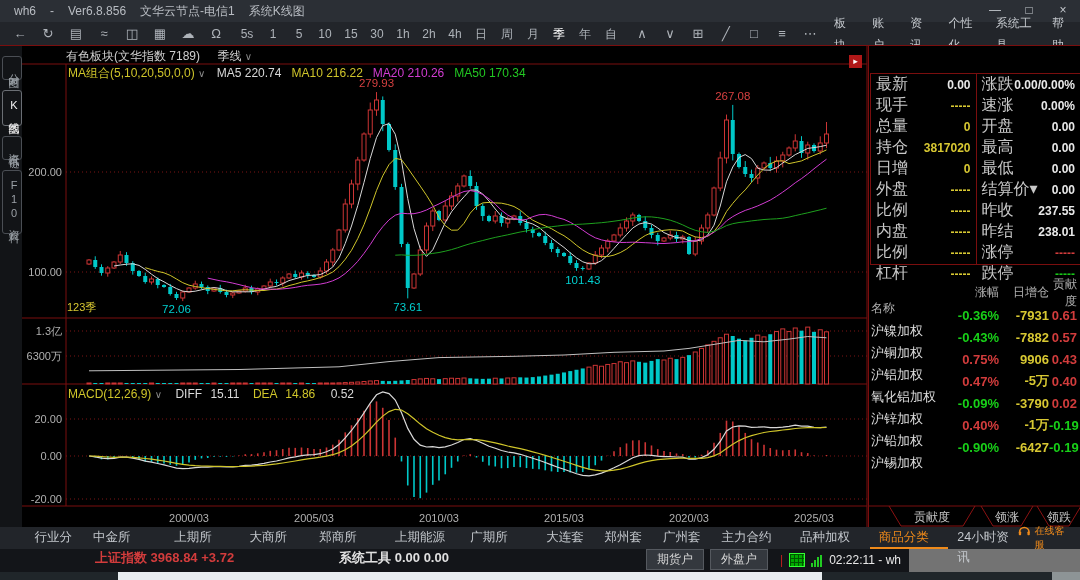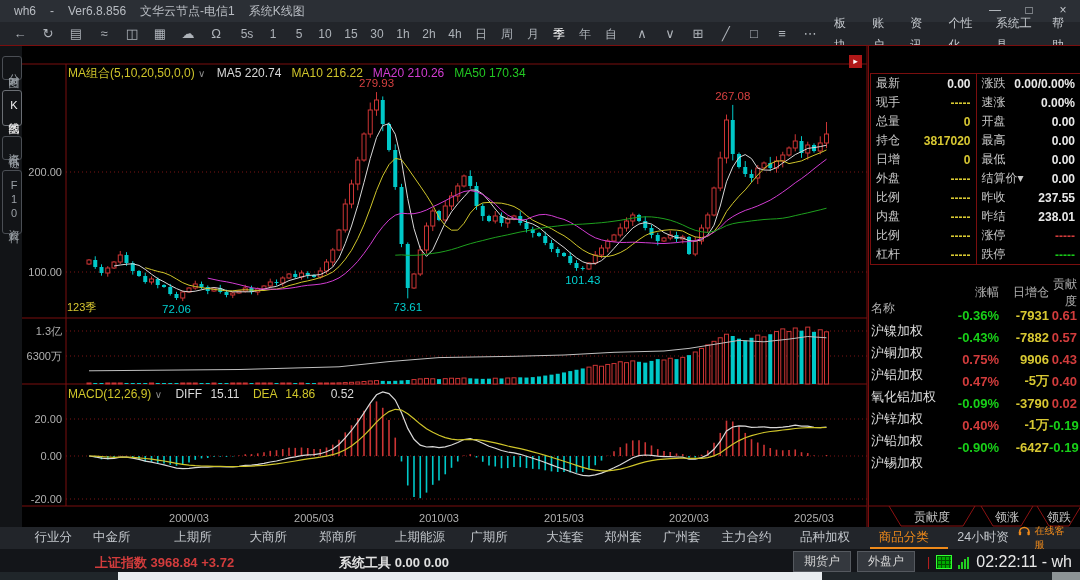--- a/index.html
+++ b/index.html
@@ -36,47 +36,47 @@
   
   #right-panel{position:absolute;left:868px;top:0;width:212px;height:482px;border-left:1px solid #7a0e0e;box-sizing:border-box;background:#000;}
   #rp-title{position:absolute;left:0;top:0;width:100%;height:26px;display:flex;align-items:center;}
   #rp-name{color:#e8e000;font-size:19px;font-weight:bold;margin-left:8px;}
   #rp-code{color:#e8e000;font-size:19px;font-weight:bold;margin-left:12px;}
   #rp-list-icon{margin-left:auto;margin-right:8px;color:#9aa0a6;font-size:13px;}
   #quote-box{position:absolute;left:1px;top:27px;width:209px;height:190px;border:1px solid #7a0e0e;display:flex;}
   .qcol{width:50%;display:grid;grid-template-rows:repeat(10,1fr);box-sizing:border-box;}
   .qcol.right{border-left:1px solid #7a0e0e;}
   .qrow{display:flex;align-items:center;padding:0 5px;}
-  .qlabel{color:#c8c8c8;font-size:12px;}
+  .qlabel{color:#c8c8c8;font-size:16px;}
   .qvalue{margin-left:auto;font-size:12px;font-weight:bold;}
   
   #rp-table{position:absolute;left:2px;top:222px;width:206px;}
   .trow{display:grid;grid-template-columns:76px 52px 50px 1fr;height:22px;align-items:center;}
   .trow .c0{color:#dcdcdc;font-size:13px;margin-top:32px;}
   .trow .c1,.trow .c2,.trow .c3{text-align:right;font-size:13px;font-weight:bold;}
   .trow.thead div{color:#b0b0b0;font-weight:normal;font-size:12px;}
   #rp-tabs{position:absolute;left:0;top:459px;}
   
   #bottom-tabs{position:absolute;left:0;top:527px;width:1080px;height:22px;background:#22252a;display:flex;align-items:center;}
   #bottom-tabs .spacer{width:30px;}
   .btab{padding:0 9px;line-height:20px;color:#c3c7cc;font-size:12.5px;height:20px;}
   .btab.selected{color:#ef8a1a;border-bottom:2px solid #ef8a1a;}
   #service{margin-left:auto;margin-right:12px;color:#ef8a1a;font-size:10px;display:flex;align-items:flex-start;}
   #service svg{margin-right:4px;}
   
-  #statusbar{position:absolute;left:0;top:549px;width:1080px;height:23px;background:#131519;display:flex;align-items:flex-end;}
+  #statusbar{position:absolute;left:0;top:549px;width:909px;height:23px;background:#131519;display:flex;align-items:flex-start;}
   #sb-index{margin-left:95px;color:#d23c3c;font-size:13px;font-weight:bold;}
   #sb-wh{margin-left:105px;color:#e0e0e0;font-size:13px;font-weight:bold;}
   #sb-right{margin-left:auto;display:flex;align-items:center;margin-right:8px;}
   .sb-btn{background:#34383e;border:1px solid #55595f;color:#d5d5d5;font-size:12px;padding:1px 10px;margin-right:6px;}
   #sb-sep{color:#c02020;margin:0 6px;}
   #sb-grid-icon{width:14px;height:12px;background:#0a0;border:1px solid #3f3;margin-right:6px;
      background-image:linear-gradient(#050 1px,transparent 1px),linear-gradient(90deg,#050 1px,transparent 1px);background-size:4px 4px;}
   .sigbar{display:inline-block;width:2px;background:#22cc22;margin-right:1px;vertical-align:bottom;}
-  #sb-time{color:#e8e8e8;font-size:16px;margin-left:6px;}
+  #sb-time{color:#e8e8e8;font-size:12px;margin-left:6px;}
   
   #taskbar-strip{position:absolute;left:0;top:572px;width:1080px;height:8px;background:#20262a;}
   #taskbar-strip .light{position:absolute;left:118px;top:0;width:704px;height:8px;background:#e9edf0;}
   #taskbar-strip .block{position:absolute;left:1052px;top:0;width:28px;height:8px;background:#8d9496;}
 </style>
 </head>
 <body>
 
 <div id="app">
 
@@ -659,20 +659,25 @@
           <text x="542" y="476" text-anchor="middle" fill="#b0b0b0" font-size="11">2015/03</text>
           <text x="667" y="476" text-anchor="middle" fill="#b0b0b0" font-size="11">2020/03</text>
           <text x="792" y="476" text-anchor="middle" fill="#b0b0b0" font-size="11">2025/03</text>
           <text x="45" y="265" fill="#d8c832" font-size="11">123季</text>
           <text x="354.5" y="41.06999999999999" text-anchor="middle" fill="#d64040" font-size="11.5">279.93</text>
           <text x="710.75" y="53.920000000000016" text-anchor="middle" fill="#d64040" font-size="11.5">267.08</text>
           <text x="154.5" y="266.94" text-anchor="middle" fill="#00d0d0" font-size="11.5">72.06</text>
           <text x="385.75" y="265.39" text-anchor="middle" fill="#00d0d0" font-size="11.5">73.61</text>
           <text x="560.75" y="237.57" text-anchor="middle" fill="#00d0d0" font-size="11.5">101.43</text>
         </svg>
+      <div class="pane-header" style="left:44px;top:2px;">
+        <span class="hdr-gray">有色板块(文华指数 7189)</span>
+        <span class="hdr-gray" style="margin-left:14px;">季线</span>
+        <span class="hdr-chev">∨</span>
+      </div>
       <div id="pane-max-btn">▸</div>
       <div class="pane-header" style="left:46px;top:19px;">
         <span class="hdr-yellow">MA组合(5,10,20,50,0,0)</span>
         <span class="hdr-chev">∨</span>
         <span id="ma-items" style="margin-left:8px;"><b style="color: rgb(216, 216, 216);">MA5 220.74</b><b style="color: rgb(207, 197, 42);">MA10 216.22</b><b style="color: rgb(210, 60, 210);">MA20 210.26</b><b style="color: rgb(34, 200, 34);">MA50 170.34</b></span>
       </div>
       <div class="pane-header" style="left:46px;top:341px;">
         <span class="hdr-yellow">MACD(12,26,9)</span>
         <span class="hdr-chev">∨</span>
         <span class="hdr-white" style="margin-left:10px;">DIFF</span>

